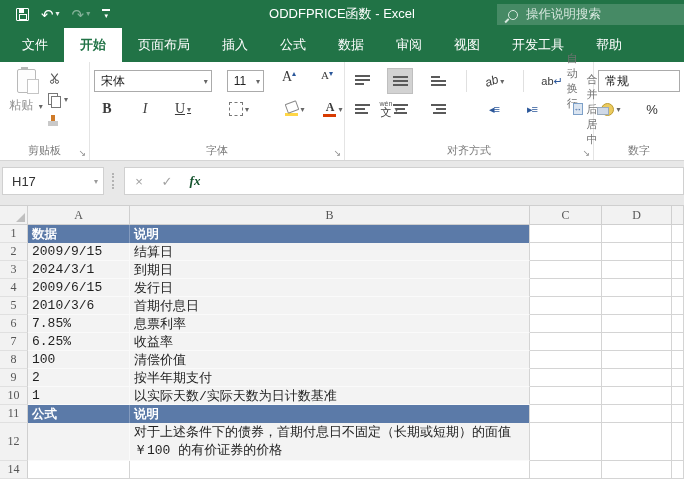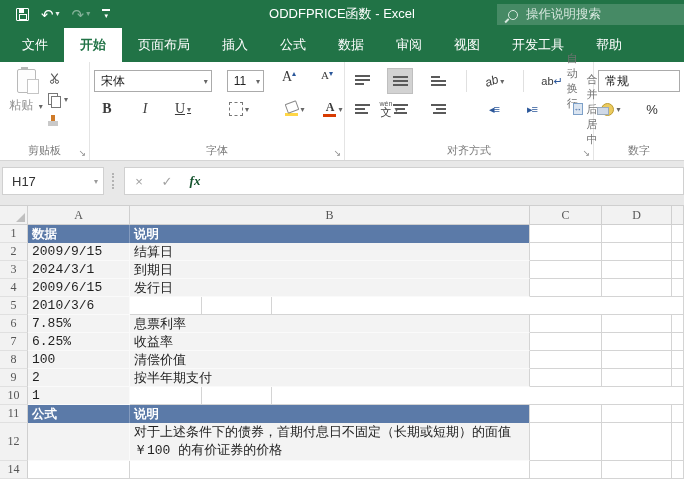--- a/index.html
+++ b/index.html
@@ -367,20 +367,21 @@
         <div class="rn">4</div>
         <div class="cell wA shade">2009/6/15</div>
         <div class="cell wB shade edge">发行日</div>
         <div class="cell wC white"></div>
         <div class="cell wD white"></div>
         <div class="cell wE white"></div>
       </div>
       <div class="rrow">
         <div class="rn">5</div>
         <div class="cell wA shade">2010/3/6</div>
+        <div class="cell wB shade edge">首期付息日</div>
         <div class="cell wC white"></div>
         <div class="cell wD white"></div>
         <div class="cell wE white"></div>
       </div>
       <div class="rrow">
         <div class="rn">6</div>
         <div class="cell wA shade">7.85%</div>
         <div class="cell wB shade edge">息票利率</div>
         <div class="cell wC white"></div>
         <div class="cell wD white"></div>
@@ -406,20 +407,21 @@
         <div class="rn">9</div>
         <div class="cell wA shade">2</div>
         <div class="cell wB shade edge">按半年期支付</div>
         <div class="cell wC white"></div>
         <div class="cell wD white"></div>
         <div class="cell wE white"></div>
       </div>
       <div class="rrow">
         <div class="rn">10</div>
         <div class="cell wA shade">1</div>
+        <div class="cell wB shade edge">以实际天数/实际天数为日计数基准</div>
         <div class="cell wC white"></div>
         <div class="cell wD white"></div>
         <div class="cell wE white"></div>
       </div>
       <div class="rrow">
         <div class="rn">11</div>
         <div class="cell wA hdr">公式</div>
         <div class="cell wB hdr edge">说明</div>
         <div class="cell wC white"></div>
         <div class="cell wD white"></div>

